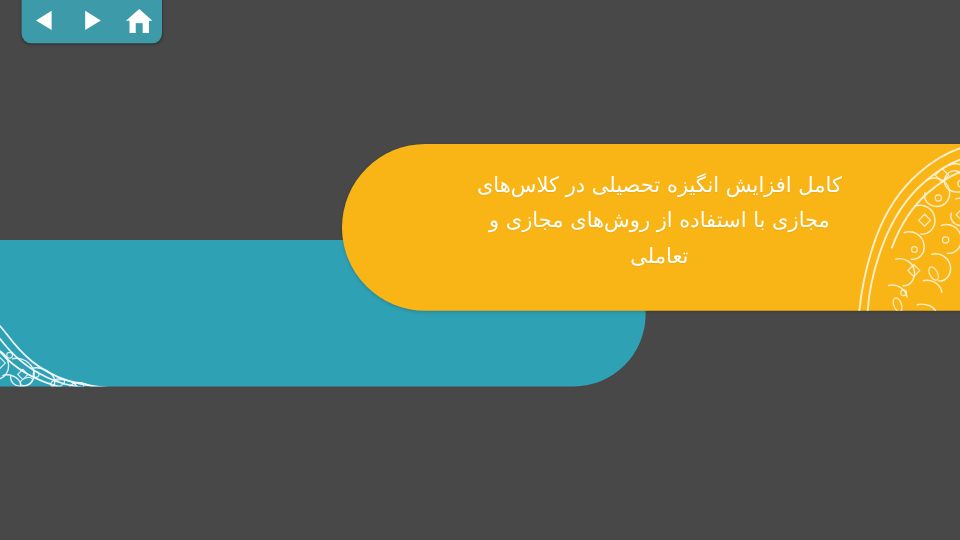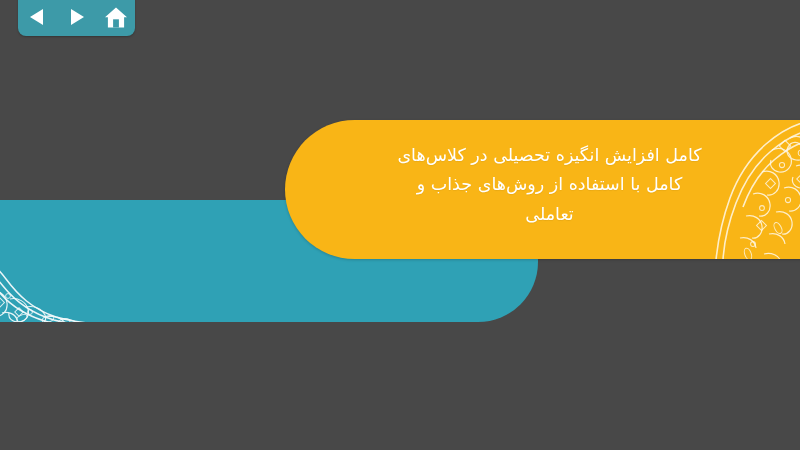--- a/index.html
+++ b/index.html
@@ -201,18 +201,18 @@
         <circle cx="138" cy="80" r="2.6"></circle>
         <circle cx="112" cy="88" r="2.4"></circle>
         <circle cx="103" cy="124" r="2.4"></circle>
         <ellipse cx="159" cy="14" rx="7" ry="3.4" transform="rotate(-38 159 14)"></ellipse>
         <ellipse cx="128" cy="108" rx="6" ry="3.2" transform="rotate(62 128 108)"></ellipse>
         <ellipse cx="98" cy="134" rx="6" ry="3.2" transform="rotate(70 98 134)"></ellipse>
       </g>
     </svg>
 
     <div id="title-text">کامل افزایش انگیزه تحصیلی در کلاس‌های
-کامل با استفاده از روش‌های جذاب و
+مجازی با استفاده از روش‌های مجازی و
 تعاملی</div>
 
   </div>
 
 </div>
 
 </body></html>

